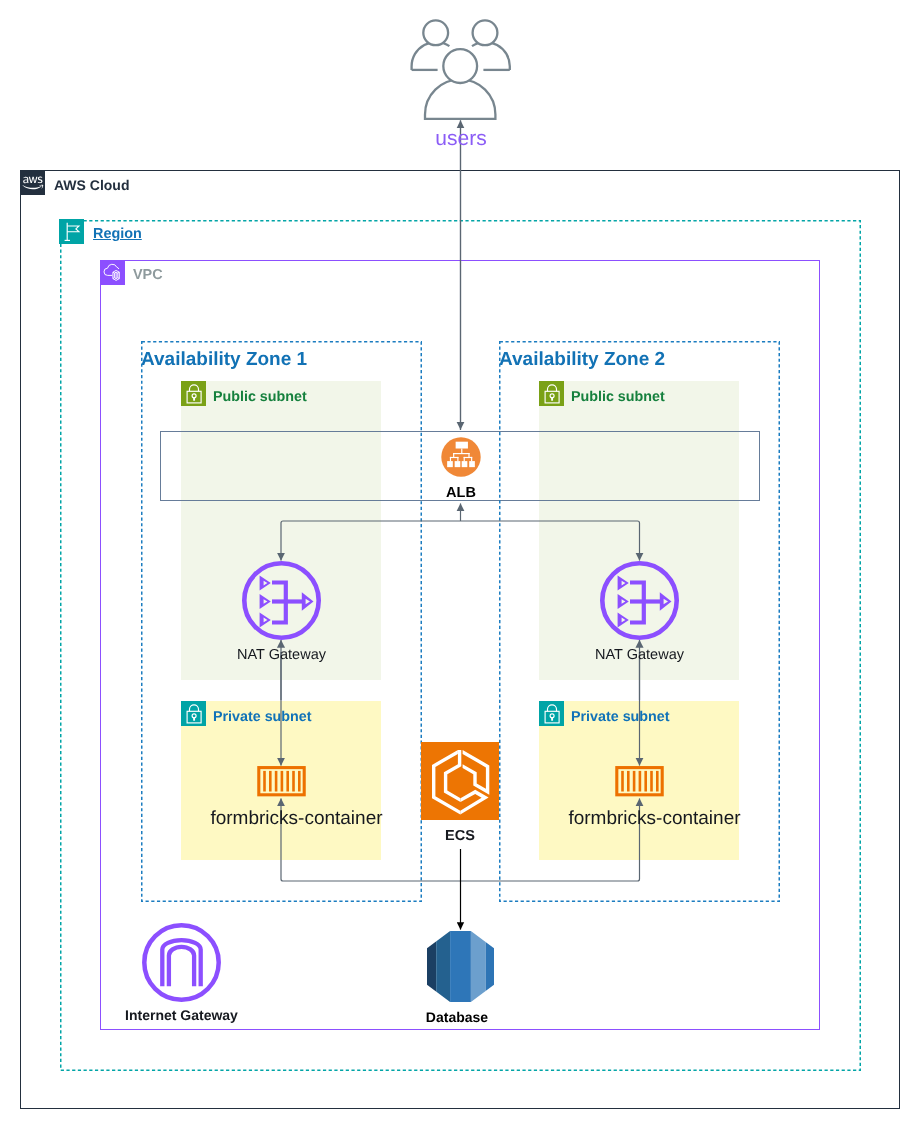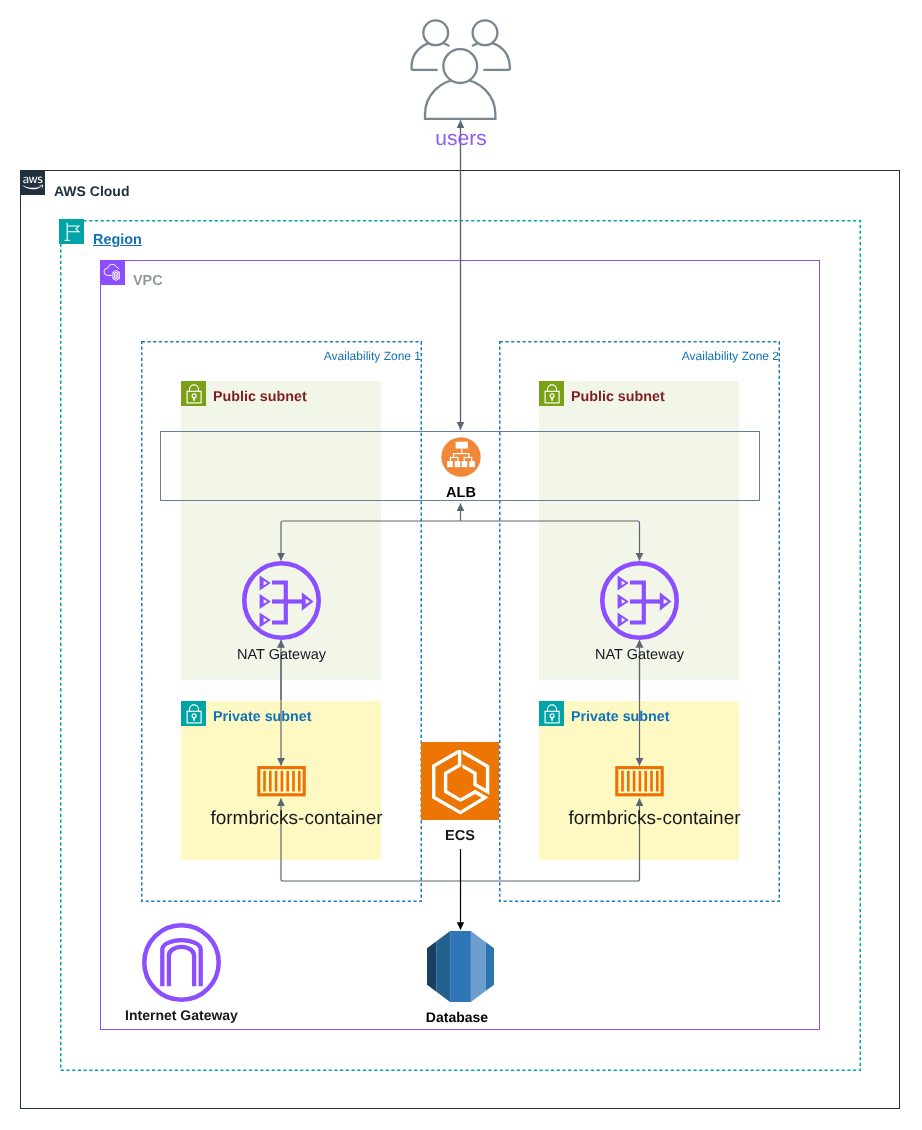--- a/index.html
+++ b/index.html
@@ -2,44 +2,44 @@
 <html><head>
 <meta charset="utf-8">
 <style>
   html,body{margin:0;padding:0;background:#ffffff;}
   body{width:922px;height:1130px;position:relative;overflow:hidden;
        font-family:"Liberation Sans",sans-serif;-webkit-font-smoothing:antialiased;text-rendering:geometricPrecision;}
   svg{display:block;overflow:visible;}
 
   
   .grp{position:absolute;box-sizing:border-box;}
-  .grp-label{position:absolute;white-space:nowrap;margin-top:6px;}
+  .grp-label{position:absolute;white-space:nowrap;}
   .grp-icon{position:absolute;width:25px;height:25px;left:-1px;top:-1px;}
 
   #aws-cloud{left:20px;top:170px;width:880px;height:939px;border:1.6px solid #232F3E;}
   #aws-cloud > .grp-label{left:33px;top:6px;font-size:14px;font-weight:bold;color:#232F3E;}
 
   #region{left:60px;top:220px;width:800px;height:850px;}
   #region > .grp-label{left:33px;top:6px;font-size:14.4px;font-weight:bold;color:#1272B5;text-decoration:underline;}
 
   #vpc{left:100px;top:260px;width:720px;height:770px;border:1.5px solid #8C4FFF;}
   #vpc > .grp-label{left:32px;top:6px;font-size:14.4px;font-weight:bold;color:#8E9A9D;}
 
   .az{position:absolute;box-sizing:border-box;}
-  .az > .az-label{position:absolute;top:7.5px;left:0;width:100%;text-align:right;
-      font-size:12px;font-weight:normal;color:#1272B5;}
+  .az > .az-label{position:absolute;top:7.5px;left:0;width:100%;text-align:left;
+      font-size:19px;font-weight:bold;color:#1272B5;}
   #az1{left:141px;top:341px;width:280px;height:560px;}
   #az2{left:499px;top:341px;width:280px;height:560px;}
 
   .subnet{position:absolute;}
   .subnet .sn-icon{position:absolute;left:0;top:0;width:25px;height:25px;}
   .subnet .sn-label{position:absolute;left:32px;top:7.5px;
       font-size:14.3px;font-weight:bold;white-space:nowrap;}
   .sn-public{background:#F2F6E9;}
-  .sn-public .sn-label{color:#7f1d1d;}
+  .sn-public .sn-label{color:#15803d;}
   .sn-private{background:#fef9c3;}
   .sn-private .sn-label{color:#1072B8;}
 
   #pub1{left:181px;top:381px;width:200px;height:299px;}
   #pub2{left:539px;top:381px;width:200px;height:299px;}
   #priv1{left:181px;top:701px;width:200px;height:159px;}
   #priv2{left:539px;top:701px;width:200px;height:159px;}
 
   #alb-box{position:absolute;left:160px;top:431px;width:600px;height:70px;
            border:1.2px solid #667C99;box-sizing:border-box;}

